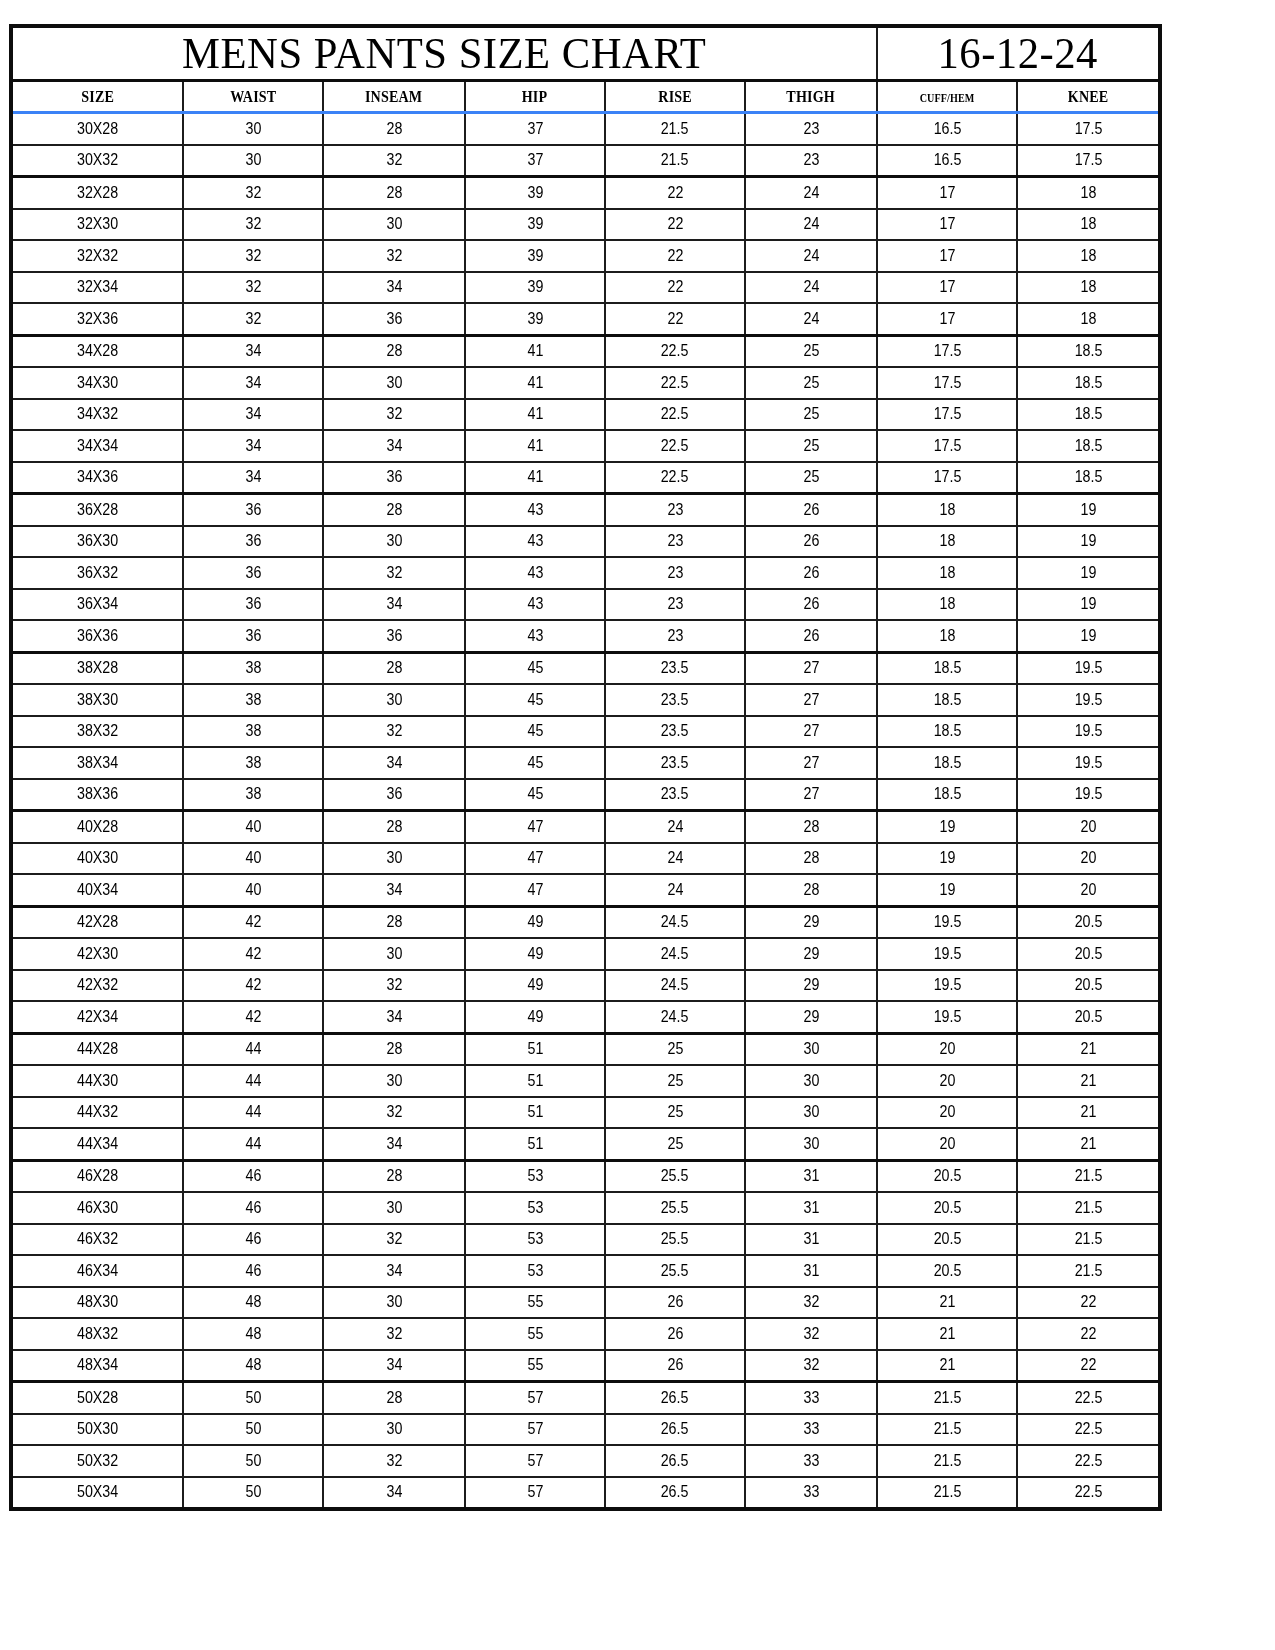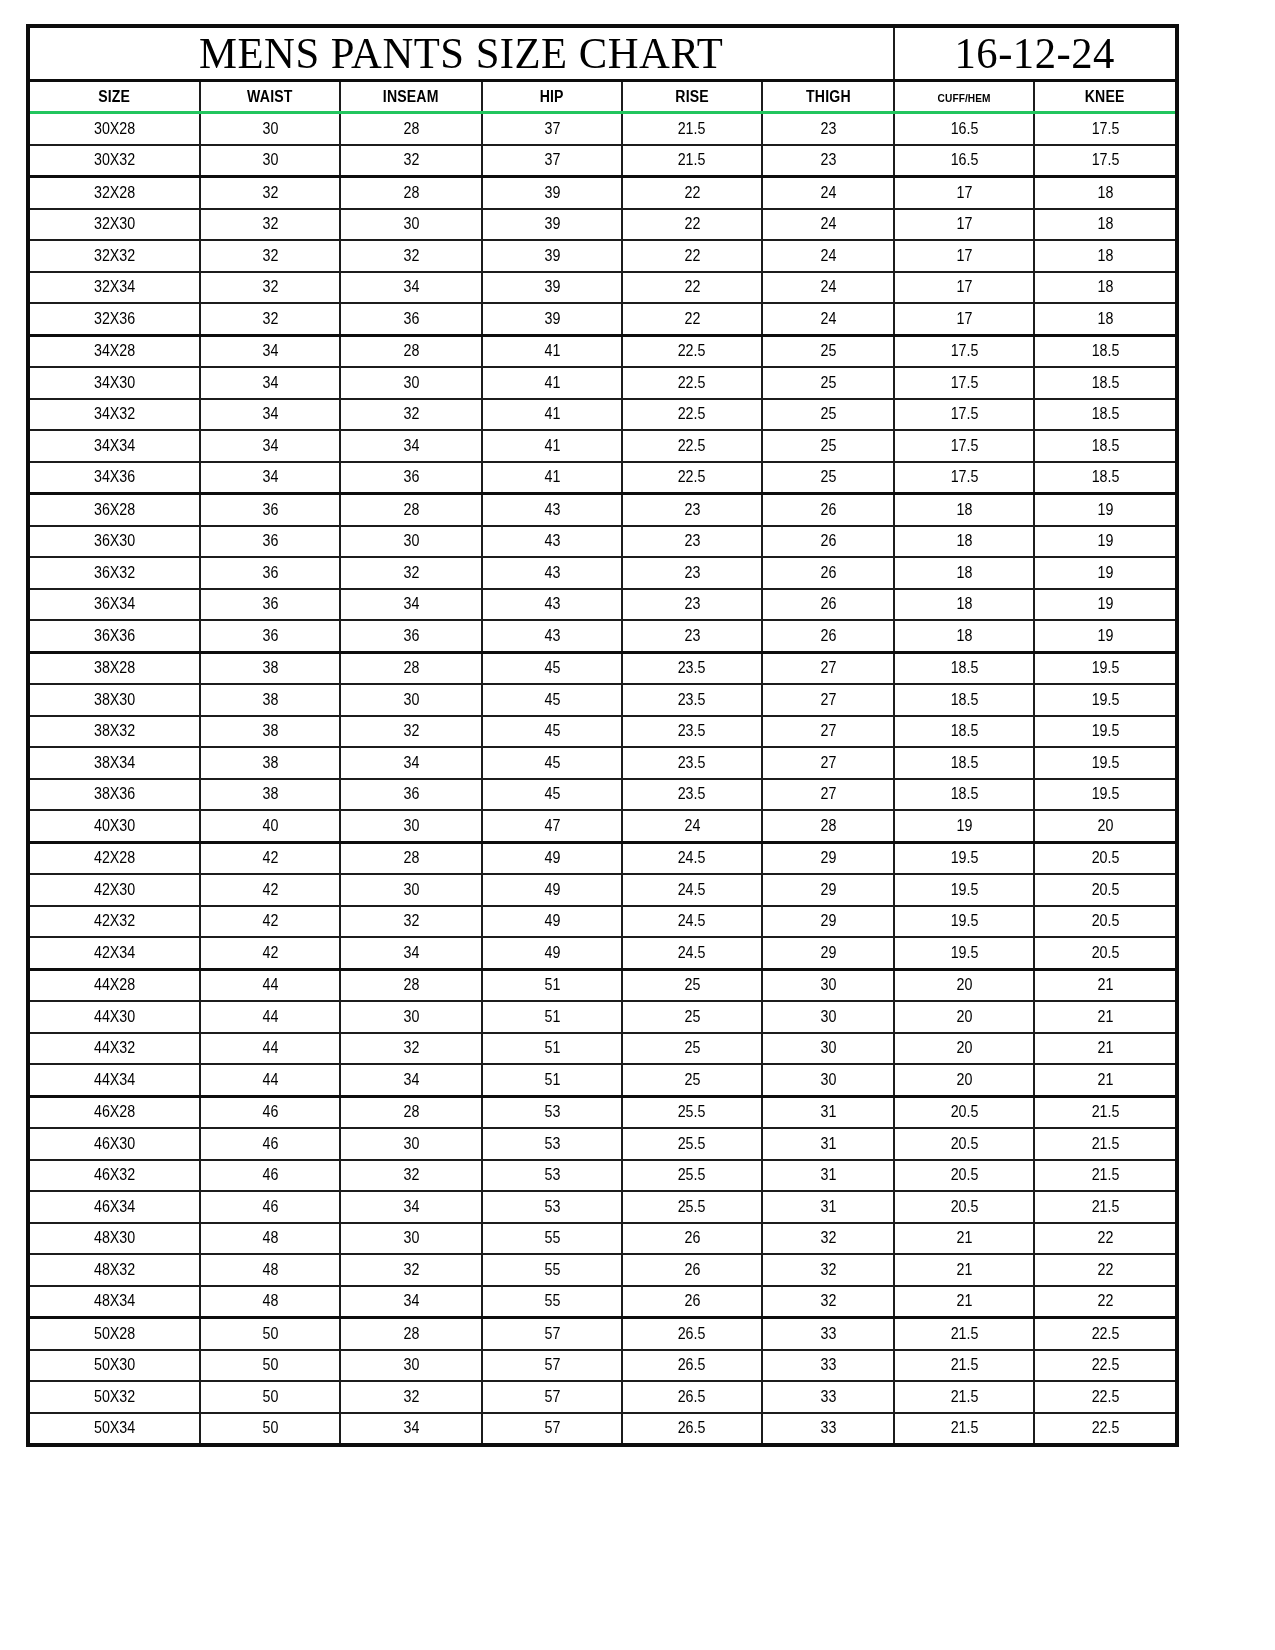--- a/index.html
+++ b/index.html
@@ -11,21 +11,21 @@
     position: relative;
     width: 1275px;
     height: 1650px;
     background: #ffffff;
     font-family: "Liberation Sans", sans-serif;
     color: #000000;
     overflow: hidden;
   }
   table.size-chart {
     position: absolute;
-    left: 26px;
+    left: 9px;
     top: 24px;
     width: 1149px;
     table-layout: fixed;
     border-collapse: collapse;
     background: #ffffff;
     border: 4px solid #0d0d0d;
   }
   .size-chart th,
   .size-chart td {
     border: 2px solid #1c1c1c;
@@ -48,22 +48,23 @@
     font-weight: 400;
     font-size: 44px;
     line-height: 1;
     letter-spacing: 0.5px;
     transform: scaleX(0.97);
     transform-origin: center center;
   }
   
   tr.header-row th {
     height: 29px;
-    border-bottom: 3px solid #22c55e;
+    border-bottom: 3px solid #3b82f6;
     background: #ffffff;
+    font-family: Liberation Serif, serif;
   }
   .hdr {
     display: inline-block;
     font-weight: 700;
     font-size: 16px;
     line-height: 1;
     transform: scaleX(0.88);
     transform-origin: center center;
     letter-spacing: 0.2px;
   }
@@ -336,24 +337,44 @@
         <tr>
           <td><span class="cell-text">38X36</span></td>
           <td><span class="cell-text">38</span></td>
           <td><span class="cell-text">36</span></td>
           <td><span class="cell-text">45</span></td>
           <td><span class="cell-text">23.5</span></td>
           <td><span class="cell-text">27</span></td>
           <td><span class="cell-text">18.5</span></td>
           <td><span class="cell-text">19.5</span></td>
         </tr>
+        <tr class="group-start">
+          <td><span class="cell-text">40X28</span></td>
+          <td><span class="cell-text">40</span></td>
+          <td><span class="cell-text">28</span></td>
+          <td><span class="cell-text">47</span></td>
+          <td><span class="cell-text">24</span></td>
+          <td><span class="cell-text">28</span></td>
+          <td><span class="cell-text">19</span></td>
+          <td><span class="cell-text">20</span></td>
+        </tr>
         <tr>
           <td><span class="cell-text">40X30</span></td>
           <td><span class="cell-text">40</span></td>
           <td><span class="cell-text">30</span></td>
+          <td><span class="cell-text">47</span></td>
+          <td><span class="cell-text">24</span></td>
+          <td><span class="cell-text">28</span></td>
+          <td><span class="cell-text">19</span></td>
+          <td><span class="cell-text">20</span></td>
+        </tr>
+        <tr>
+          <td><span class="cell-text">40X34</span></td>
+          <td><span class="cell-text">40</span></td>
+          <td><span class="cell-text">34</span></td>
           <td><span class="cell-text">47</span></td>
           <td><span class="cell-text">24</span></td>
           <td><span class="cell-text">28</span></td>
           <td><span class="cell-text">19</span></td>
           <td><span class="cell-text">20</span></td>
         </tr>
         <tr class="group-start">
           <td><span class="cell-text">42X28</span></td>
           <td><span class="cell-text">42</span></td>
           <td><span class="cell-text">28</span></td>

